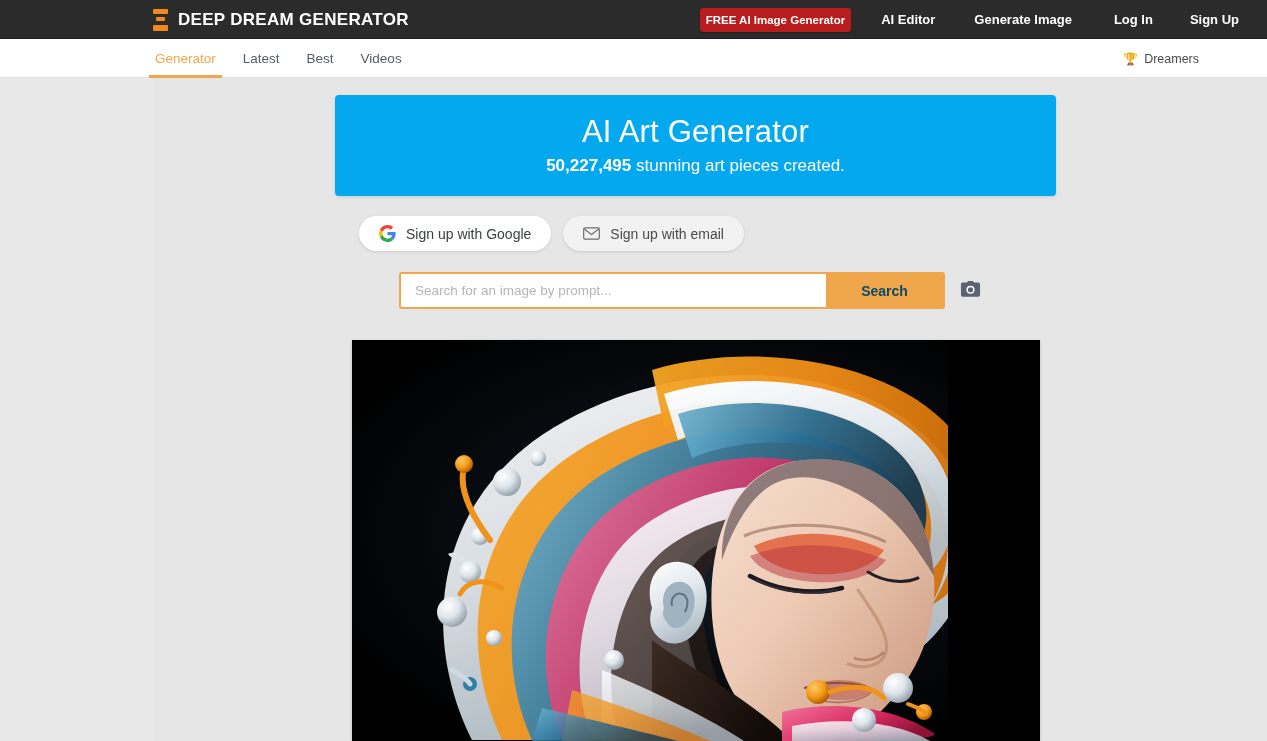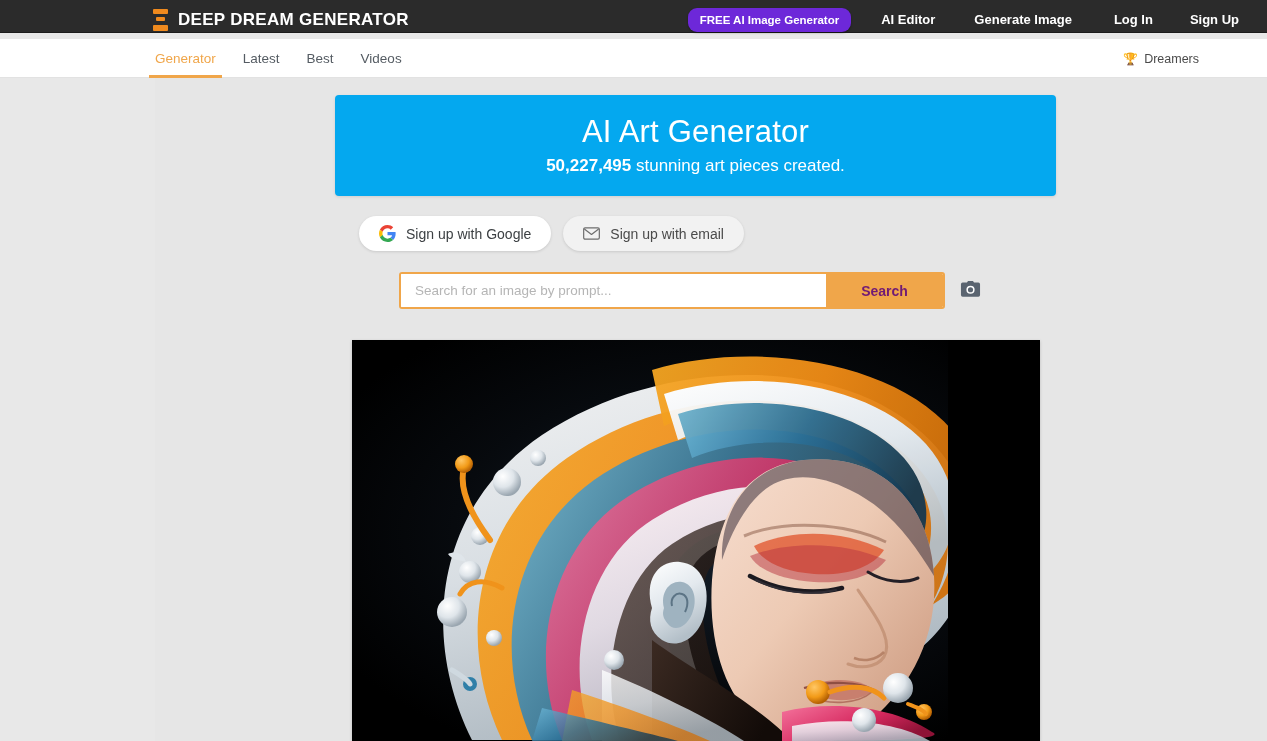--- a/index.html
+++ b/index.html
@@ -7,21 +7,21 @@
     margin: 0; padding: 0;
     width: 1267px; height: 741px;
     overflow: hidden;
     background: #e8e8e8;
     font-family: "Liberation Sans", sans-serif;
   }
 
   
   .top-header {
     position: absolute; top: 0; left: 0;
-    width: 1267px; height: 33px;
+    width: 1267px; height: 39px;
     background: #2b2b2b;
     border-bottom: 1px solid #1c1c1c;
     display: flex; align-items: center;
   }
   .brand {
     position: absolute; left: 153px; top: 0; height: 39px;
     display: flex; align-items: center; gap: 10px;
     text-decoration: none; cursor: pointer;
   }
   .brand-icon {
@@ -38,25 +38,25 @@
   .brand-text {
     color: #ffffff; font-size: 17px; font-weight: bold;
     letter-spacing: 0.3px; white-space: nowrap;
   }
 
   .top-nav {
     position: absolute; right: 0; top: 0; height: 39px;
     display: flex; align-items: center; gap: 0px;
   }
   .cta-btn {
-    background: #6d28d9;
+    background: #b91c1c;
     color: #ffffff;
     font-size: 11.5px; font-weight: bold;
-    padding: 6px 12px;
-    border-radius: 9px;
+    padding: 6px 6px;
+    border-radius: 3px;
     border: none;
     cursor: pointer;
     white-space: nowrap;
     margin-right: 30px;
     font-family: "Liberation Sans", sans-serif;
     box-shadow: 0 1px 2px rgba(0,0,0,.35);
   }
   .nav-link {
     color: #ffffff; font-size: 13px; font-weight: bold;
     text-decoration: none; white-space: nowrap;
@@ -174,21 +174,21 @@
     padding: 0 14px;
     font-size: 13.5px; color: #666;
     font-family: "Liberation Sans", sans-serif;
     background: #ffffff;
   }
   .search-input::placeholder { color: #b5b5b5; }
   .search-submit {
     width: 117px;
     background: #f0a64a;
     border: none; cursor: pointer;
-    color: #701a75; font-size: 14px; font-weight: bold;
+    color: #0c4a6e; font-size: 14px; font-weight: bold;
     font-family: "Liberation Sans", sans-serif;
   }
   .camera-btn {
     width: 22px; height: 20px;
     background: none; border: none; cursor: pointer;
     padding: 0; display: flex; align-items: center; justify-content: center;
   }
 
   
   .artwork {

